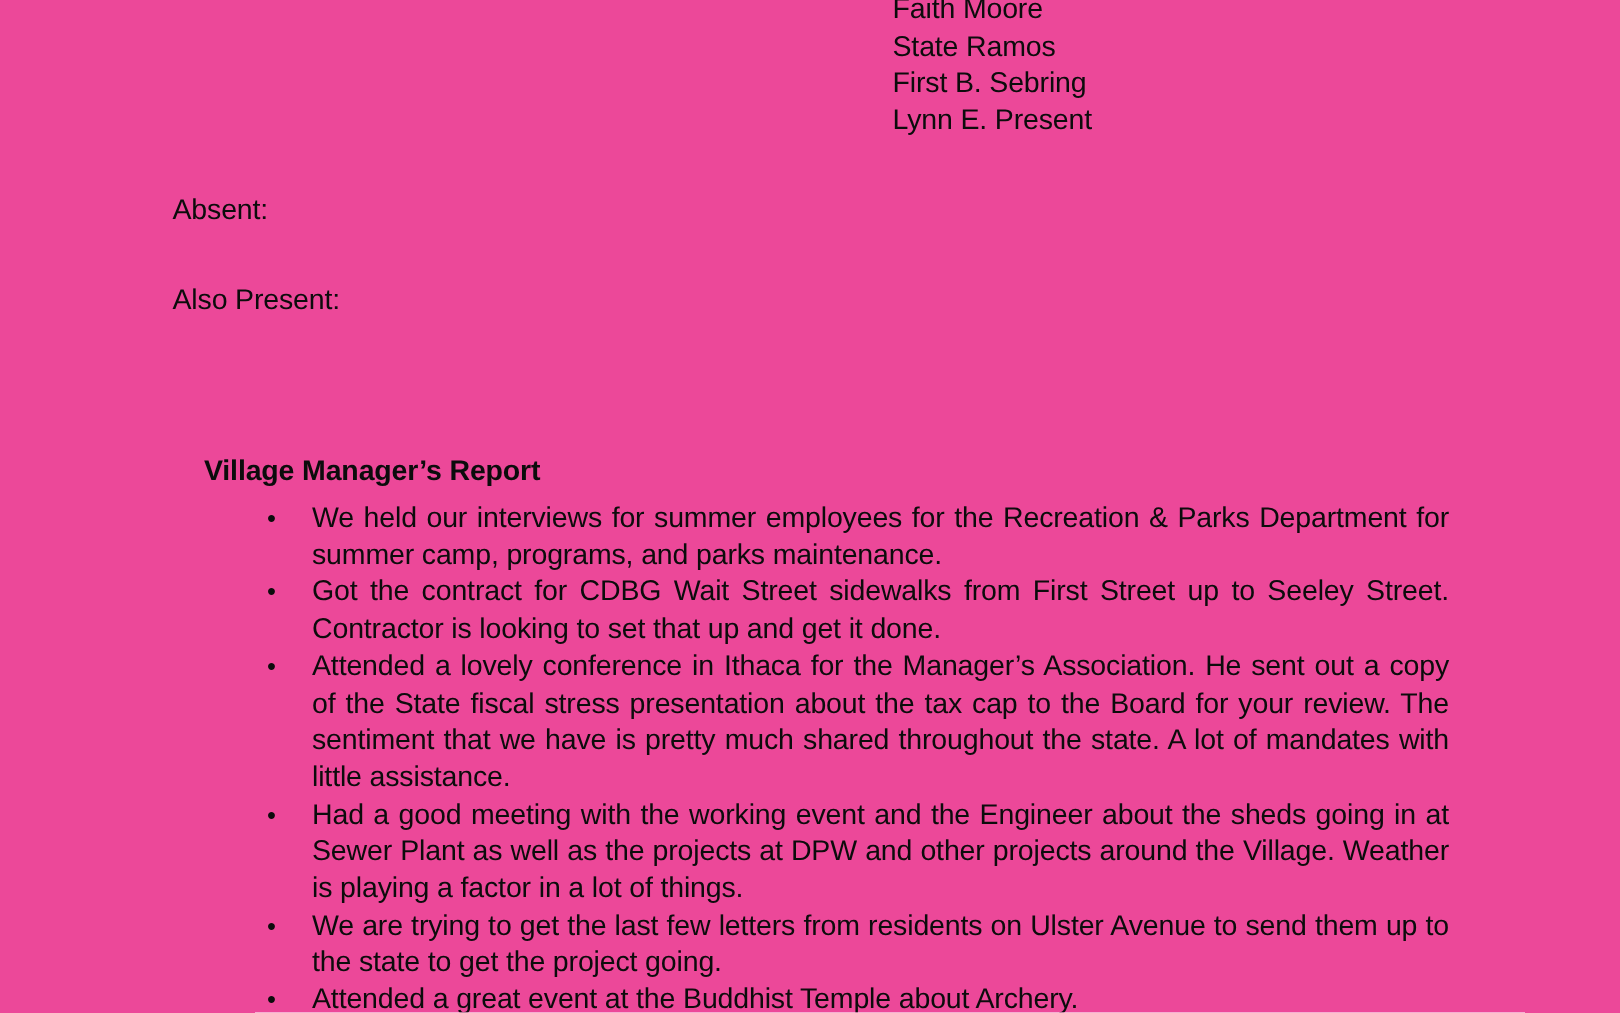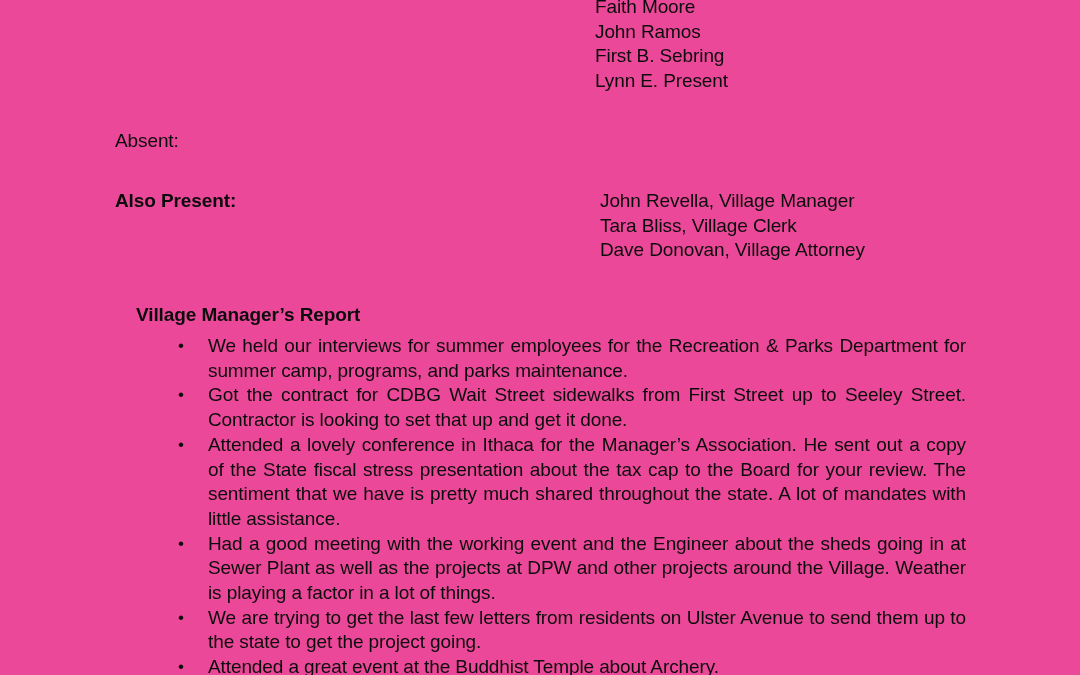--- a/index.html
+++ b/index.html
@@ -31,21 +31,20 @@
   
   .absent-label {
     left: 115px;
     top: 129px;
   }
 
   
   .also-present-label {
     left: 115px;
     top: 189px;
-    font-weight: bold;
   }
   .also-present-names {
     left: 600px;
     top: 189px;
   }
   .also-present-names .line { white-space: nowrap; }
 
   
   .report-heading {
     left: 115px;
@@ -76,34 +75,29 @@
     text-align: justify;
   }
 </style>
 </head>
 <body>
 
 <div class="page">
 
   <div class="abs attendees-top">
     <div class="line">Faith Moore</div>
-    <div class="line">John Ramos</div>
+    <div class="line">State Ramos</div>
     <div class="line">First B. Sebring</div>
     <div class="line">Lynn E. Present</div>
   </div>
 
   <div class="abs absent-label">Absent:</div>
 
   <div class="abs also-present-label">Also Present:</div>
 
-  <div class="abs also-present-names">
-    <div class="line">John Revella, Village Manager</div>
-    <div class="line">Tara Bliss, Village Clerk</div>
-    <div class="line">Dave Donovan, Village Attorney</div>
-  </div>
 
   <div class="abs report-heading">Village Manager’s Report</div>
 
   <div class="abs report-bullets">
 
     <div class="bullet-item">
       <span class="bullet-dot">•</span>
       <span class="bullet-text">We held our interviews for summer employees for the Recreation &amp; Parks Department for summer camp, programs, and parks maintenance.</span>
     </div>
 

